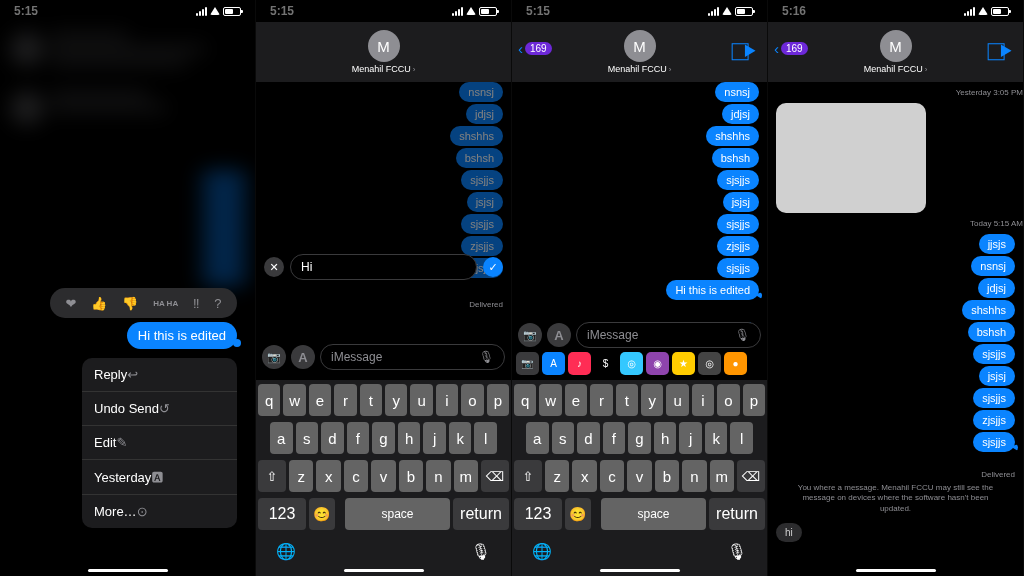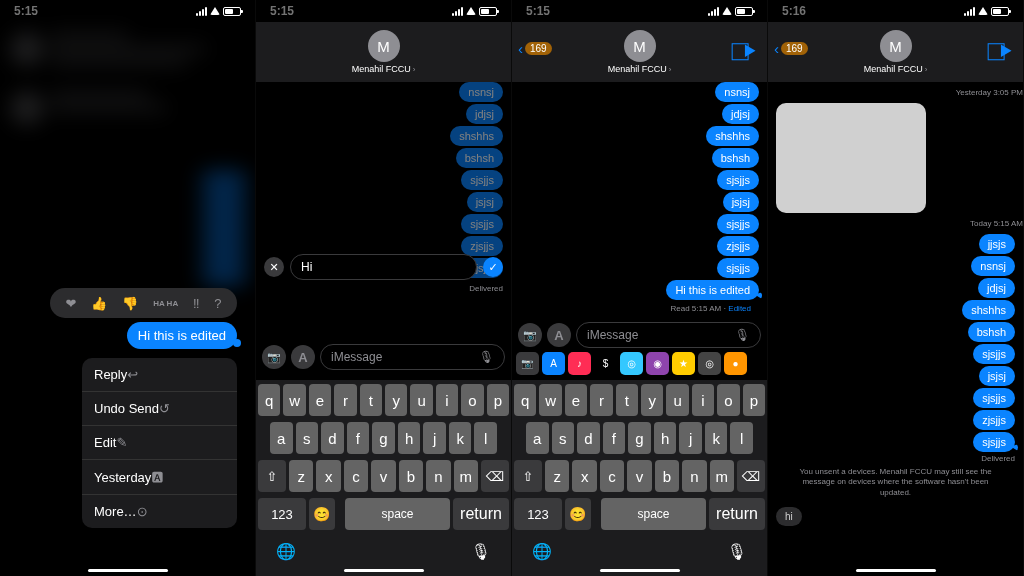--- a/index.html
+++ b/index.html
@@ -28,50 +28,50 @@
 .sel-bub { position:absolute; top:322px; right:18px; background:#0a84ff; color:#fff; font-size:13px; padding:6px 11px; border-radius:14px; }
 .sel-bub::after { content:""; position:absolute; right:-4px; bottom:2px; width:8px; height:8px; background:#0a84ff; border-radius:50%; }
 .ctx-menu { position:absolute; top:358px; left:82px; right:18px; background:#1c1c1e; border-radius:10px; overflow:hidden; }
 .ctx-item { display:flex; justify-content:flex-start; align-items:center; padding:9px 12px; color:#fff; font-size:13px; border-bottom:1px solid #333; }
 .ctx-item:last-child { border-bottom:none; }
 .ctx-ico { color:#8e8e93; font-size:13px; }
 .home-ind { position:absolute; bottom:4px; left:50%; transform:translateX(-50%); width:80px; height:3px; background:#fff; border-radius:2px; }
 
 .chat-head { height:60px; display:flex; flex-direction:column; align-items:center; justify-content:center; position:relative; background:#1c1c1e; }
 .back-btn { position:absolute; left:6px; top:18px; display:flex; align-items:center; color:#0a84ff; font-size:15px; }
-.back-count { background:#a16207; color:#fff; font-size:10px; padding:1px 5px; border-radius:8px; margin-left:2px; }
+.back-count { background:#6d28d9; color:#fff; font-size:10px; padding:1px 5px; border-radius:8px; margin-left:2px; }
 .vid-btn { position:absolute; right:10px; top:20px; color:#0a84ff; font-size:15px; }
 .avatar { width:32px; height:32px; border-radius:50%; background:#8e8e93; color:#fff; display:flex; align-items:center; justify-content:center; font-size:15px; font-weight:500; }
 .contact { color:#fff; font-size:9px; margin-top:2px; }
 .contact .chev { color:#8e8e93; font-size:8px; margin-left:2px; }
 
 .msgs { position:absolute; top:82px; left:0; right:0; display:flex; flex-direction:column; align-items:flex-end; gap:2px; padding-right:8px; }
 .bub { background:#0a84ff; color:#fff; font-size:11px; padding:4px 9px; border-radius:11px; position:relative; }
 .bub.tail::after { content:""; position:absolute; right:-3px; bottom:1px; width:7px; height:7px; background:#0a84ff; border-radius:50%; clip-path:polygon(0 40%,100% 0,100% 100%); }
-.msg-stat { color:#8e8e93; font-size:8px; text-align:right; padding-right:8px; margin-top:2px; }
+.msg-stat { color:#8e8e93; font-size:8px; text-align:right; padding-right:8px; margin-top:18px; }
 .msg-stat .ed { color:#0a84ff; }
 
 .edit-bar { position:absolute; top:254px; left:8px; right:8px; display:flex; align-items:center; gap:6px; }
 .edit-x { width:20px; height:20px; border-radius:50%; background:#3a3a3c; color:#fff; display:flex; align-items:center; justify-content:center; font-size:11px; }
 .edit-inp { flex:1; height:26px; background:#000; border:1px solid #3a3a3c; border-radius:13px; color:#fff; font-size:12px; padding:0 10px; outline:none; }
 .edit-chk { width:20px; height:20px; border-radius:50%; background:#0a84ff; color:#fff; display:flex; align-items:center; justify-content:center; font-size:11px; }
 
 .inp-row { position:absolute; left:6px; right:6px; display:flex; align-items:center; gap:5px; }
 .inp-ico { width:24px; height:24px; border-radius:12px; background:#3a3a3c; color:#8e8e93; display:flex; align-items:center; justify-content:center; font-size:11px; }
 .inp-field { flex:1; height:26px; background:#000; border:1px solid #3a3a3c; border-radius:13px; color:#8e8e93; font-size:12px; padding:0 10px; display:flex; align-items:center; justify-content:space-between; }
 .app-row { position:absolute; left:4px; right:4px; display:flex; gap:3px; align-items:center; overflow:hidden; }
 .app-ico { width:23px; height:23px; border-radius:5px; display:flex; align-items:center; justify-content:center; font-size:10px; color:#fff; flex-shrink:0; }
 
 .kbd { position:absolute; bottom:0; left:0; right:0; height:196px; background:#1c1c1e; padding:4px 2px 0; }
 .krow { display:flex; gap:3px; justify-content:center; margin-bottom:6px; }
 .key { background:#646464; color:#fff; border-radius:4px; height:32px; display:flex; align-items:center; justify-content:center; font-size:15px; flex:1; min-width:0; }
 .key.dark { background:#3a3a3c; }
 .key.shift { flex:0 0 28px; font-size:13px; }
 .key.del { flex:0 0 28px; font-size:13px; }
-.key.num { flex:0 0 48px; font-size:13px; }
+.key.num { flex:0 0 48px; font-size:16px; }
 .key.emo { flex:0 0 26px; font-size:14px; background:#3a3a3c; }
 .key.space { flex:1; font-size:12px;margin-left:7px; }
 .key.ret { flex:0 0 56px; font-size:16px; }
 .kbot { display:flex; justify-content:space-between; padding:6px 18px 2px; color:#fff; font-size:16px; }
 
 .ts-div { text-align:right; color:#8e8e93; font-size:8px; margin:6px 0; }
 .img-att { width:150px; height:110px; background:#d0d0d0; border-radius:10px; align-self:flex-start; margin-left:8px; }
 .unsent { background:#2c2c2e; color:#d0d0d0; font-size:10px; padding:4px 9px; border-radius:11px; align-self:flex-start; margin-left:8px; margin-top:5px; }
 .unsent-note { color:#8e8e93; font-size:8px; text-align:center; padding:4px 18px; line-height:1.3; }
 </style>
@@ -389,17 +389,17 @@
       <div class="bub">jdjsj</div>
       <div class="bub">shshhs</div>
       <div class="bub">bshsh</div>
       <div class="bub">sjsjjs</div>
       <div class="bub">jsjsj</div>
       <div class="bub">sjsjjs</div>
       <div class="bub">zjsjjs</div>
       <div class="bub tail">sjsjjs</div>
     </div>
     <div class="msg-stat">Delivered</div>
-    <div class="unsent-note">You unsent a devices. Menahil FCCU may still see the message on devices where the software hasn't been updated.</div>
+    <div class="unsent-note">You where a message. Menahil FCCU may still see the message on devices where the software hasn't been updated.</div>
     <div class="unsent">hi</div>
   </div>
   <div class="home-ind"></div>
 </div>
 
 </body></html>

